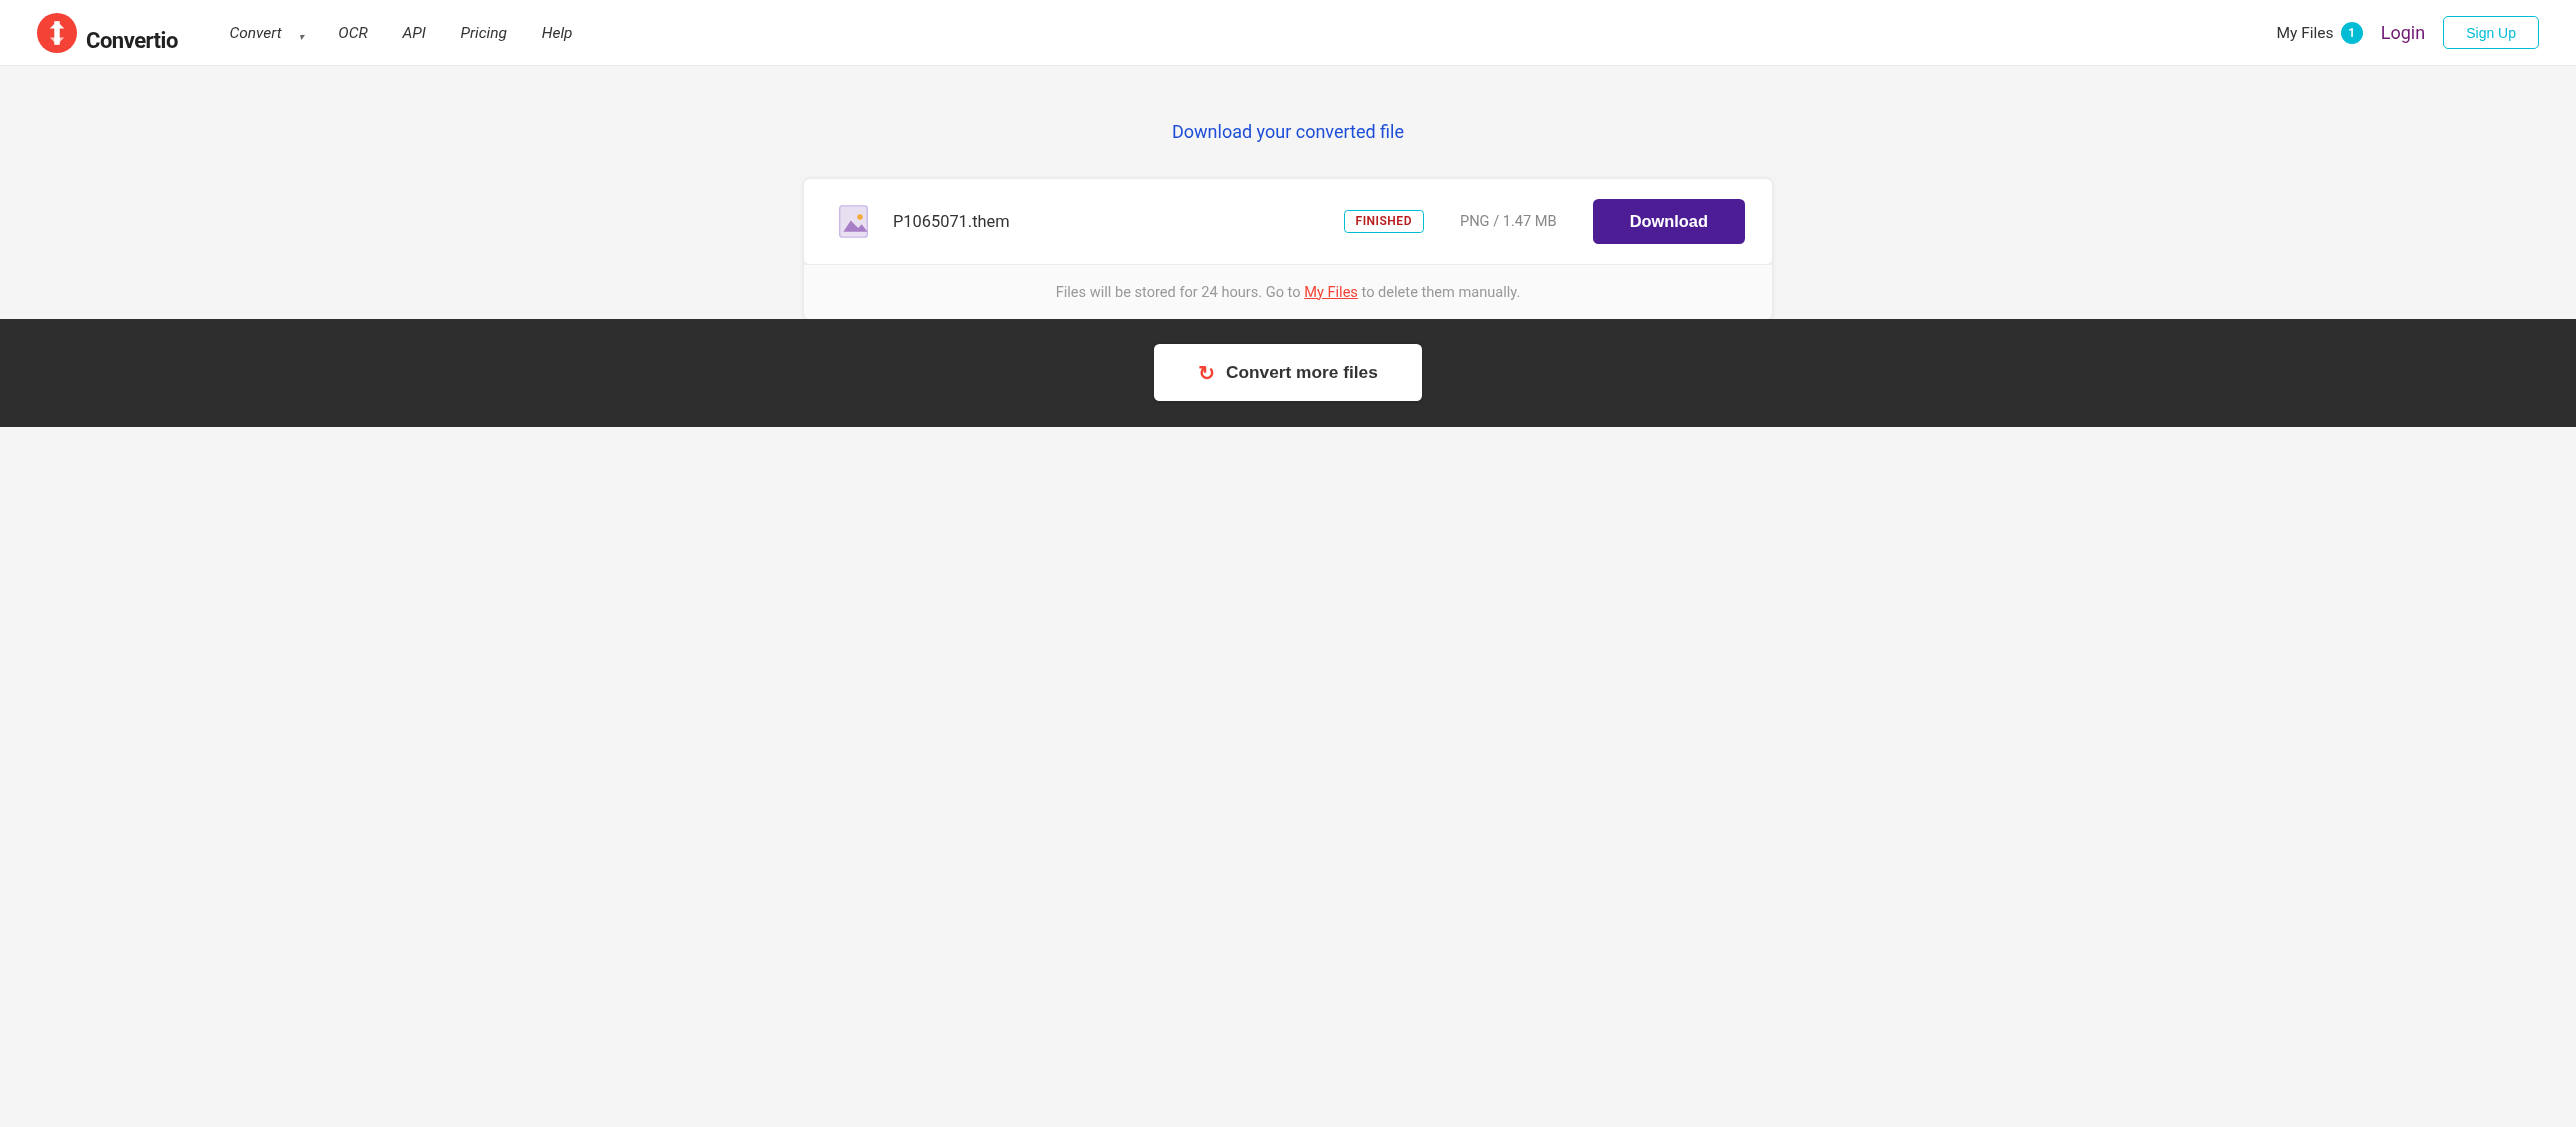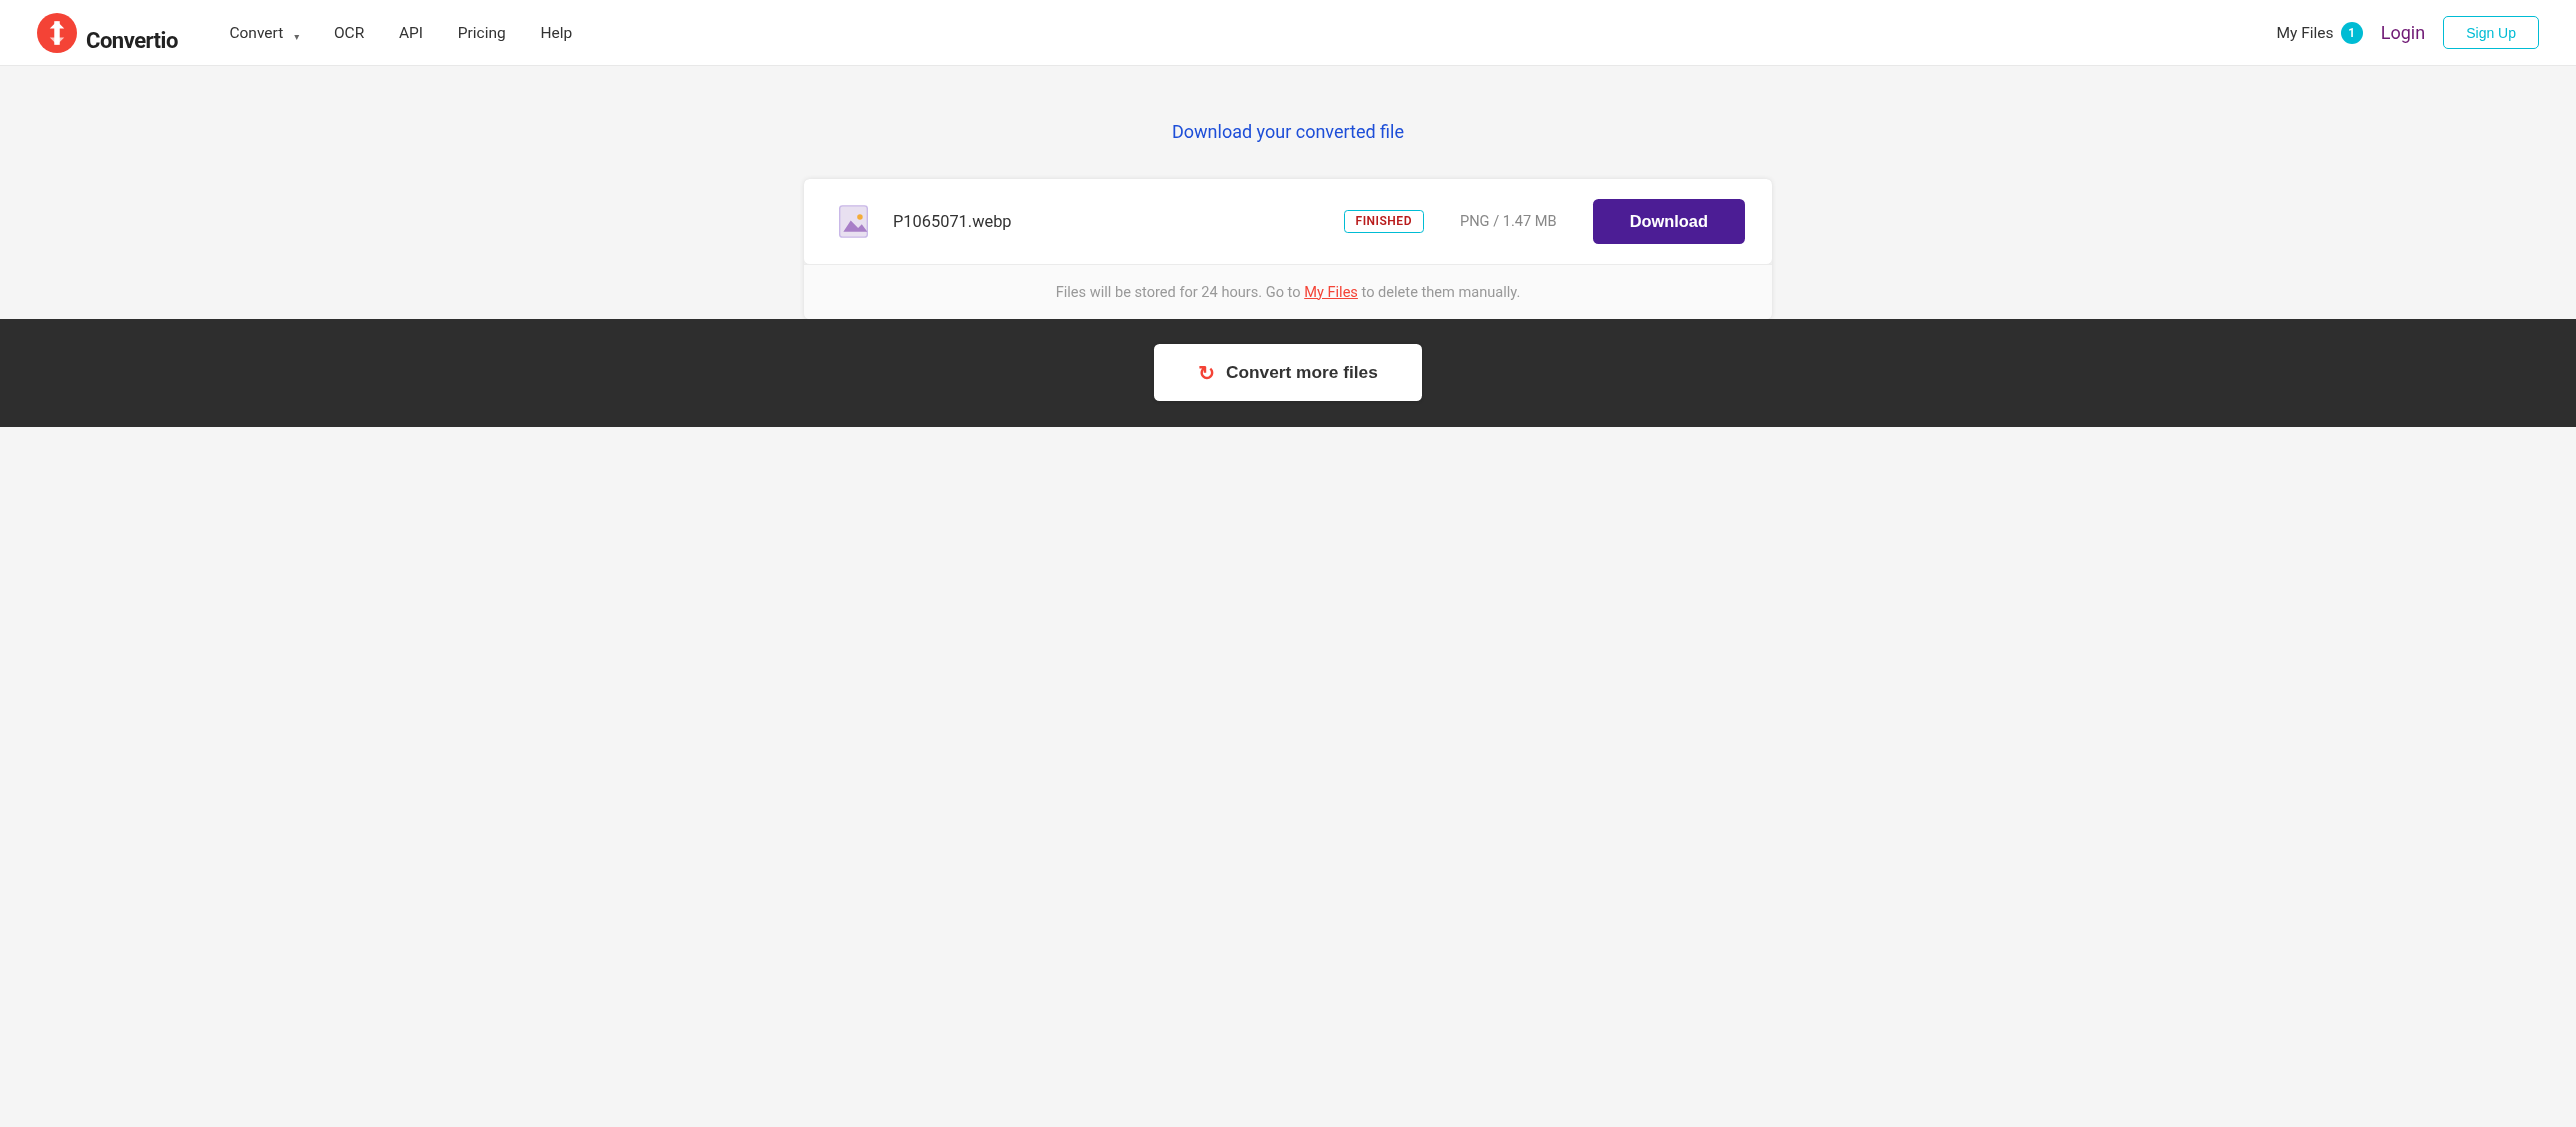--- a/index.html
+++ b/index.html
@@ -44,21 +44,22 @@
     }
     .nav-link {
       font-size: 15.5px;
       color: #333;
       text-decoration: none;
       padding: 7.3px 14.6px;
       border-radius: 3.7px;
       cursor: pointer;
       display: flex;
       align-items: flex-end;
-      gap: 11px;
+      gap: 17px;
+      font-style: italic;
     }
     .chevron-down {
       font-size: 10px;
       color: #666;
       margin-top: 0.9px;
     }
     .nav-right {
       display: flex;
       align-items: center;
       gap: 18px;
@@ -283,21 +284,21 @@
       <div class="file-icon-wrap">
         <svg class="file-icon-svg" viewBox="0 0 38 38" fill="none" xmlns="http://www.w3.org/2000/svg">
           <rect x="4" y="2" width="30" height="34" rx="3" fill="#e8e0f0"></rect>
           <rect x="4" y="2" width="30" height="34" rx="3" stroke="#c9b8e8" stroke-width="1.5"></rect>
 
           <polygon points="8,30 16,18 24,26 28,22 34,30" fill="#9c6dbf" opacity="0.85"></polygon>
           <circle cx="26" cy="14" r="3" fill="#f5a623" opacity="0.9"></circle>
         </svg>
       </div>
 
-      <span class="file-name">P1065071.webp</span>
+      <span class="file-name">P1065071.them</span>
 
       <span class="finished-badge">FINISHED</span>
 
       <span class="file-size-info">PNG / 1.47 MB</span>
 
       <button class="download-btn">Download</button>
     </div>
 
     <div class="storage-note">
       <span>Files will be stored for 24 hours. Go to </span><a>My Files</a><span> to delete them manually.</span>

